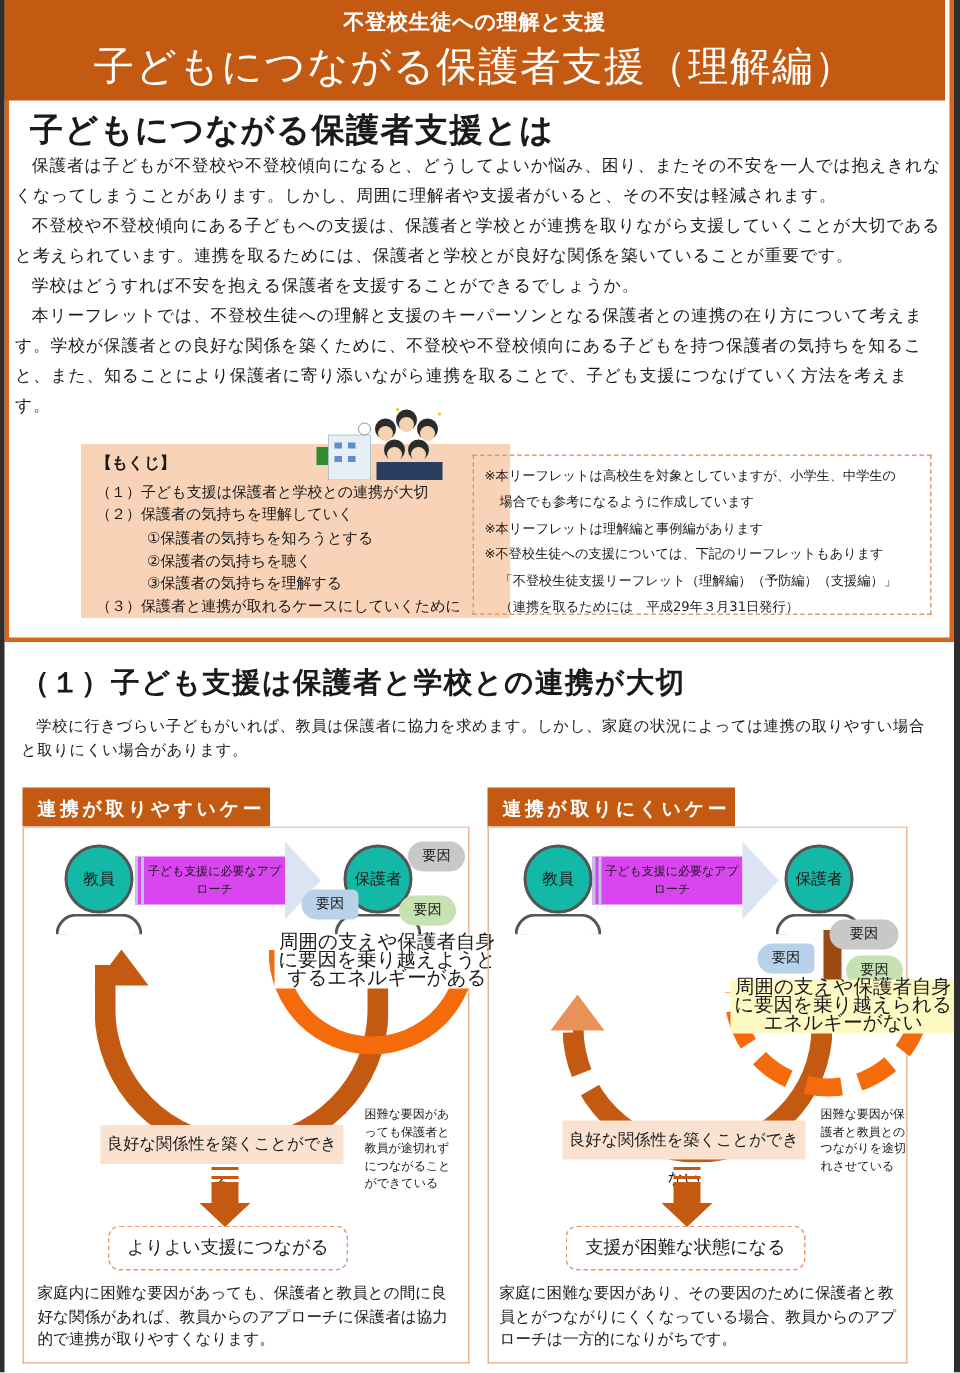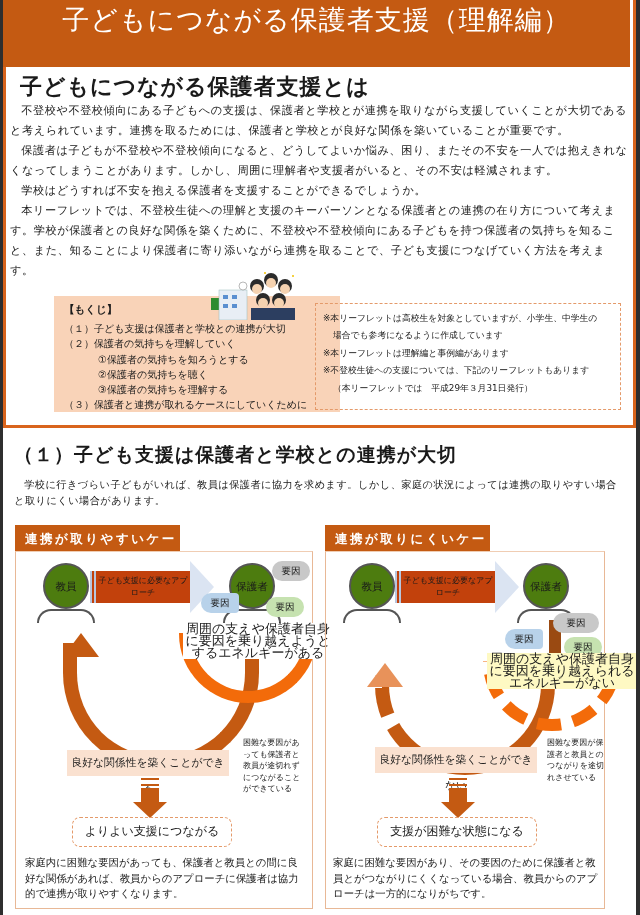--- a/index.html
+++ b/index.html
@@ -32,26 +32,26 @@
 
   
   .case { position: absolute; top: 525px; width: 298px; height: 384px; }
   .case.left { left: 15px; }
   .case.right { left: 325px; }
   .case-tab { position: absolute; left: 0; top: 0; width: 165px; height: 26px; background: #c45a12; color: #fff; font-size: 12.5px; font-weight: bold; letter-spacing: 2.5px; padding: 6px 0 0 10px; }
   .case-box { position: absolute; left: 0; top: 26px; width: 298px; height: 358px; border: 1px solid #e8b896; border-top: 1px solid #f0cdb3; }
   .case.right .case-box { width: 280px; }
 
   .person { position: absolute; width: 50px; height: 60px; }
-  .person .head { position: absolute; left: 0; top: 0; width: 46px; height: 46px; border: 2px solid #555; border-radius: 50%; background: #4d7c0f; font-size: 10.5px; text-align: center; line-height: 42px; }
+  .person .head { position: absolute; left: 0; top: 0; width: 46px; height: 46px; border: 2px solid #555; border-radius: 50%; background: #14b8a6; font-size: 10.5px; text-align: center; line-height: 42px; }
   .person .body { position: absolute; left: -6px; top: 46px; width: 58px; height: 40px; border: 2px solid #555; border-bottom: none; border-radius: 30px 30px 0 0; background: transparent; }
   .person .shadow { position: absolute; left: 4px; top: 41px; width: 38px; height: 8px; background: #ccc; border-radius: 50%; z-index: -1; }
 
   .approach { position: absolute; width: 120px; height: 40px; }
-  .approach .shaft { position: absolute; left: 0; top: 4px; width: 100px; height: 32px; background: #c2410c; border-left: 6px double #b8c6de; font-size: 8px; text-align: center; line-height: 12px; padding-top: 4px; }
+  .approach .shaft { position: absolute; left: 0; top: 4px; width: 100px; height: 32px; background: #d946ef; border-left: 6px double #b8c6de; font-size: 8px; text-align: center; line-height: 12px; padding-top: 4px; }
   .approach .head { position: absolute; left: 100px; top: -6px; width: 0; height: 0; border-top: 26px solid transparent; border-bottom: 26px solid transparent; border-left: 24px solid #dbe4f2; }
 
   .factor { position: absolute; font-size: 9.5px; text-align: center; width: 38px; height: 20px; line-height: 20px; border-radius: 10px; }
   .factor.gray { background: #c8c8c8; }
   .factor.blue { background: #b8d2ea; border-radius: 10px 4px 4px 10px; }
   .factor.green { background: #c6e2b0; border-radius: 12px; }
 
   .energy-ring { position: absolute; width: 138px; height: 70px; border: 12px solid #f36b0a; border-top: none; border-radius: 0 0 70px 70px; }
   .energy-ring.dashed { border-style: dashed; border-top: none; }
   .energy-text { position: absolute; width: 150px; font-size: 13px; text-align: center; line-height: 12px; }
@@ -73,27 +73,28 @@
 </style>
 </head>
 <body>
 
 <div class="frame-left"></div>
 <div class="frame-right"></div>
 
 <div class="top-section"></div>
 
 <div class="banner">
+  <div class="sub">不登校生徒への理解と支援</div>
   <div class="main">子どもにつながる保護者支援（理解編）</div>
 </div>
 
 <div class="h2">子どもにつながる保護者支援とは</div>
 <div class="intro">
+  <p>保護者は子どもが不登校や不登校傾向になると、どうしてよいか悩み、困り、またその不安を一人では抱えきれなくなってしまうことがあります。しかし、周囲に理解者や支援者がいると、その不安は軽減されます。</p>
   <p>不登校や不登校傾向にある子どもへの支援は、保護者と学校とが連携を取りながら支援していくことが大切であると考えられています。連携を取るためには、保護者と学校とが良好な関係を築いていることが重要です。</p>
-  <p>保護者は子どもが不登校や不登校傾向になると、どうしてよいか悩み、困り、またその不安を一人では抱えきれなくなってしまうことがあります。しかし、周囲に理解者や支援者がいると、その不安は軽減されます。</p>
   <p>学校はどうすれば不安を抱える保護者を支援することができるでしょうか。</p>
   <p>本リーフレットでは、不登校生徒への理解と支援のキーパーソンとなる保護者との連携の在り方について考えます。学校が保護者との良好な関係を築くために、不登校や不登校傾向にある子どもを持つ保護者の気持ちを知ること、また、知ることにより保護者に寄り添いながら連携を取ることで、子ども支援につなげていく方法を考えます。</p>
 </div>
 
 <div class="toc">
   <div class="title">【もくじ】</div>
   <div>（１）子ども支援は保護者と学校との連携が大切</div>
   <div>（２）保護者の気持ちを理解していく</div>
   <div class="lvl2">①保護者の気持ちを知ろうとする</div>
   <div class="lvl2">②保護者の気持ちを聴く</div>
@@ -122,21 +123,22 @@
   <rect x="46" y="38" width="44" height="12" fill="#2c3e60"></rect>
   <circle cx="60" cy="3" r="1" fill="#f2c200"></circle>
     <circle cx="88" cy="6" r="1" fill="#f2c200"></circle>
 </svg>
 
 <div class="notes">
   <div>※本リーフレットは高校生を対象としていますが、小学生、中学生の</div>
   <div class="ind">場合でも参考になるように作成しています</div>
   <div>※本リーフレットは理解編と事例編があります</div>
   <div>※不登校生徒への支援については、下記のリーフレットもあります</div>
-  <div class="ind">（本リーフレットでは　平成29年３月31日発行）</div>
+  <div class="ind">「不登校生徒支援リーフレット（理解編）（予防編）（支援編）」</div>
+  <div class="ind">（連携を取るためには　平成29年３月31日発行）</div>
 </div>
 
 <div class="sec1-title">（１）子ども支援は保護者と学校との連携が大切</div>
 <div class="sec1-text">
   <p>学校に行きづらい子どもがいれば、教員は保護者に協力を求めます。しかし、家庭の状況によっては連携の取りやすい場合と取りにくい場合があります。</p>
 </div>
 
 <div class="case left">
   <div class="case-tab">連携が取りやすいケース</div>
   <div class="case-box"></div>

